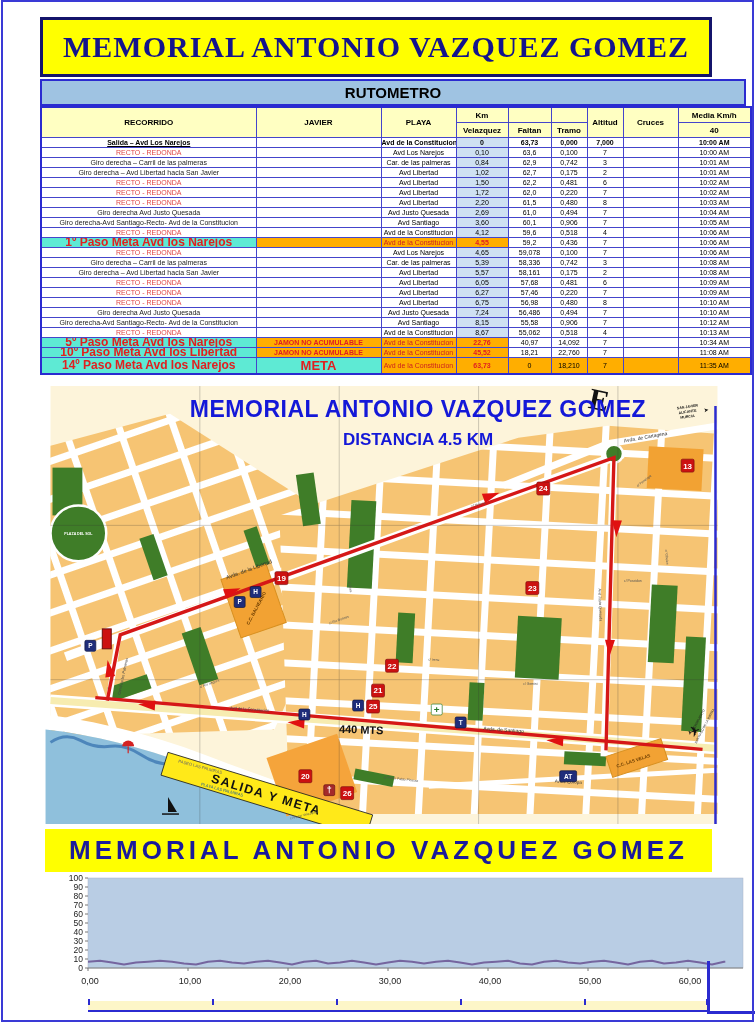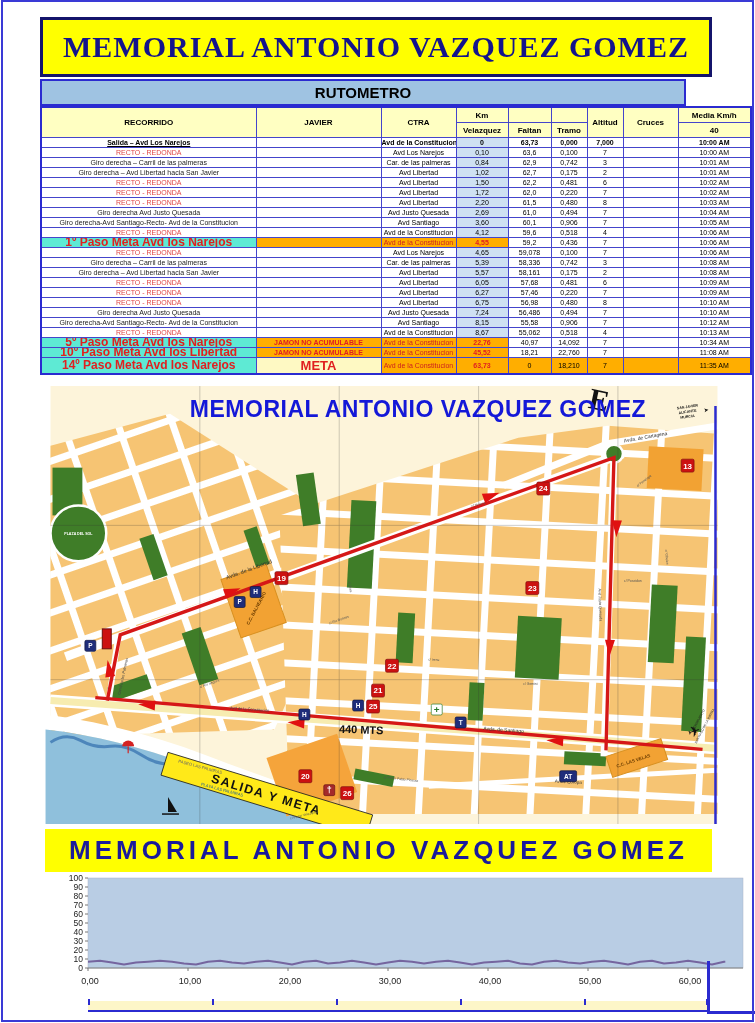--- a/index.html
+++ b/index.html
@@ -3,40 +3,40 @@
 <meta charset="utf-8">
 <style>
   html,body{margin:0;padding:0;}
   body{width:755px;height:1023px;position:relative;background:#fff;font-family:"Liberation Sans",sans-serif;overflow:hidden;}
   .frame{position:absolute;left:1px;top:0;right:1px;bottom:1px;border:2px solid #3a3ad6;pointer-events:none;z-index:50;}
 
   .title-box{position:absolute;left:40px;top:17px;width:672px;height:60px;background:#ffff00;
     border:3px solid #14146b;box-sizing:border-box;display:flex;align-items:center;justify-content:center;}
   .title-box span{font-family:"Liberation Serif",serif;font-weight:bold;font-size:30px;color:#14148c;letter-spacing:1px;}
 
-  .ruto-bar{position:absolute;left:40px;top:79px;width:646px;height:27px;background:#9fc3e2;
+  .ruto-bar{position:absolute;left:40px;top:79px;width:706px;height:27px;background:#9fc3e2;
     border:2px solid #2b2bd0;box-sizing:border-box;display:flex;align-items:center;justify-content:center;
     font-weight:bold;font-size:15px;color:#000;}
 
   table.route{position:absolute;left:40px;top:106px;width:710px;border-collapse:collapse;table-layout:fixed;
     border:2px solid #2b2bd0;}
   table.route th,table.route td{border:1px solid #4444cc;padding:0;text-align:center;vertical-align:middle;
     font-size:7px;line-height:9px;height:9px;overflow:hidden;white-space:nowrap;}
   table.route th{background:#ffffc2;font-size:8px;height:14px;line-height:13px;font-weight:bold;color:#000;margin-top:40px;}
   th.speed{background:#bdd7ee;}
   td.c-kmr{background:#cfe0f2;}
   td.c-med{font-size:6.5px;}
   td.c-ctra{font-size:6.3px;}
   tr.r-salida td{font-weight:bold;}
   tr.r-salida td.c-rec{text-decoration:underline;}
   tr.r-recto td.c-rec{color:#e04545;}
   tr.r-giro td.c-rec{color:#222;}
   tr.r-paso td.c-rec,tr.r-meta td.c-rec{background:#5eead4;color:#e02020;font-weight:bold;font-size:12px;}
   tr.r-paso td.c-pre{background:#ffae00;color:#e02020;font-weight:bold;font-size:7px;}
-  tr.r-meta td.c-pre{background:#fef9c3;color:#e02020;font-weight:bold;font-size:13px;}
+  tr.r-meta td.c-pre{background:#5eead4;color:#e02020;font-weight:bold;font-size:13px;}
   tr.r-paso td.c-ctra,tr.r-meta td.c-ctra{background:#ffae00;color:#cc2020;}
   tr.r-paso td.c-kmr,tr.r-meta td.c-kmr{background:#ffae00;color:#e02020;font-weight:bold;}
   tr.r-meta td{background:#ffae00;height:15px;margin-top:24px;}
 
   .map-wrap{position:absolute;left:43px;top:386px;width:682px;height:438px;}
   .map-wrap svg{position:absolute;left:0;top:0;width:100%;height:100%;}
   .map-title{position:absolute;left:85px;top:10px;width:580px;text-align:center;
     font-weight:900;font-size:23px;color:#1418d8;letter-spacing:0.5px;}
   .map-sub{position:absolute;left:85px;top:44px;width:580px;text-align:center;
     font-weight:900;font-size:17px;color:#1418d8;}
@@ -72,21 +72,21 @@
     <col style="width:43px">
       <col style="width:36px">
       <col style="width:36px">
       <col style="width:55px">
       <col style="width:73px">
   </colgroup>
   <thead>
     <tr>
       <th rowspan="2">RECORRIDO</th>
       <th rowspan="2">JAVIER</th>
-      <th rowspan="2">CTRA</th>
+      <th rowspan="2">PLAYA</th>
       <th>Km</th>
       <th></th>
       <th></th>
       <th rowspan="2">Altitud</th>
       <th rowspan="2">Cruces</th>
       <th>Media Km/h</th>
     </tr>
     <tr>
       <th>Velazquez</th>
       <th>Faltan</th>
@@ -556,20 +556,21 @@
           <rect x="-5.5" y="-5.5" width="11" height="11" fill="#ffffff" stroke="#2a7a2a" stroke-width="0.7" rx="1.5"></rect>
           <text x="0" y="3.5999999999999996" font-size="10" font-weight="bold" text-anchor="middle" fill="#2a7a2a">+</text>
         </g>
         <g transform="translate(280,406)">
           <rect x="-5.5" y="-5.5" width="11" height="11" fill="#a52a2a" stroke="#6b1515" stroke-width="0.7" rx="1.5"></rect>
           <text x="0" y="3.2399999999999998" font-size="9" font-weight="bold" text-anchor="middle" fill="#fff">†</text>
         </g>
       </g>
   </svg>
   <div class="map-title">MEMORIAL ANTONIO VAZQUEZ GOMEZ</div>
+  <div class="map-sub">DISTANCIA 4.5 KM</div>
 </div>
 
 <div class="banner2">
   <span>MEMORIAL ANTONIO VAZQUEZ GOMEZ</span>
 </div>
 
 <div class="chart-wrap">
   <svg id="chart-svg" viewBox="0 0 712 132" width="712" height="132">
       <rect x="48" y="4" width="655" height="90" fill="#b9cde4" stroke="#aab4c8" stroke-width="0.5"></rect>
       <text x="43" y="96.8" font-size="8.5" text-anchor="end" fill="#222">0</text>

